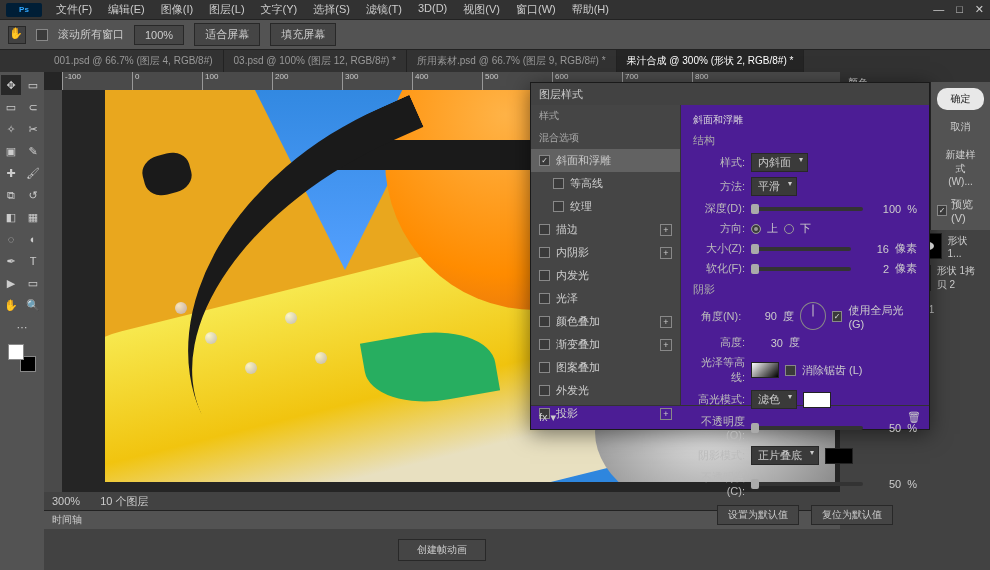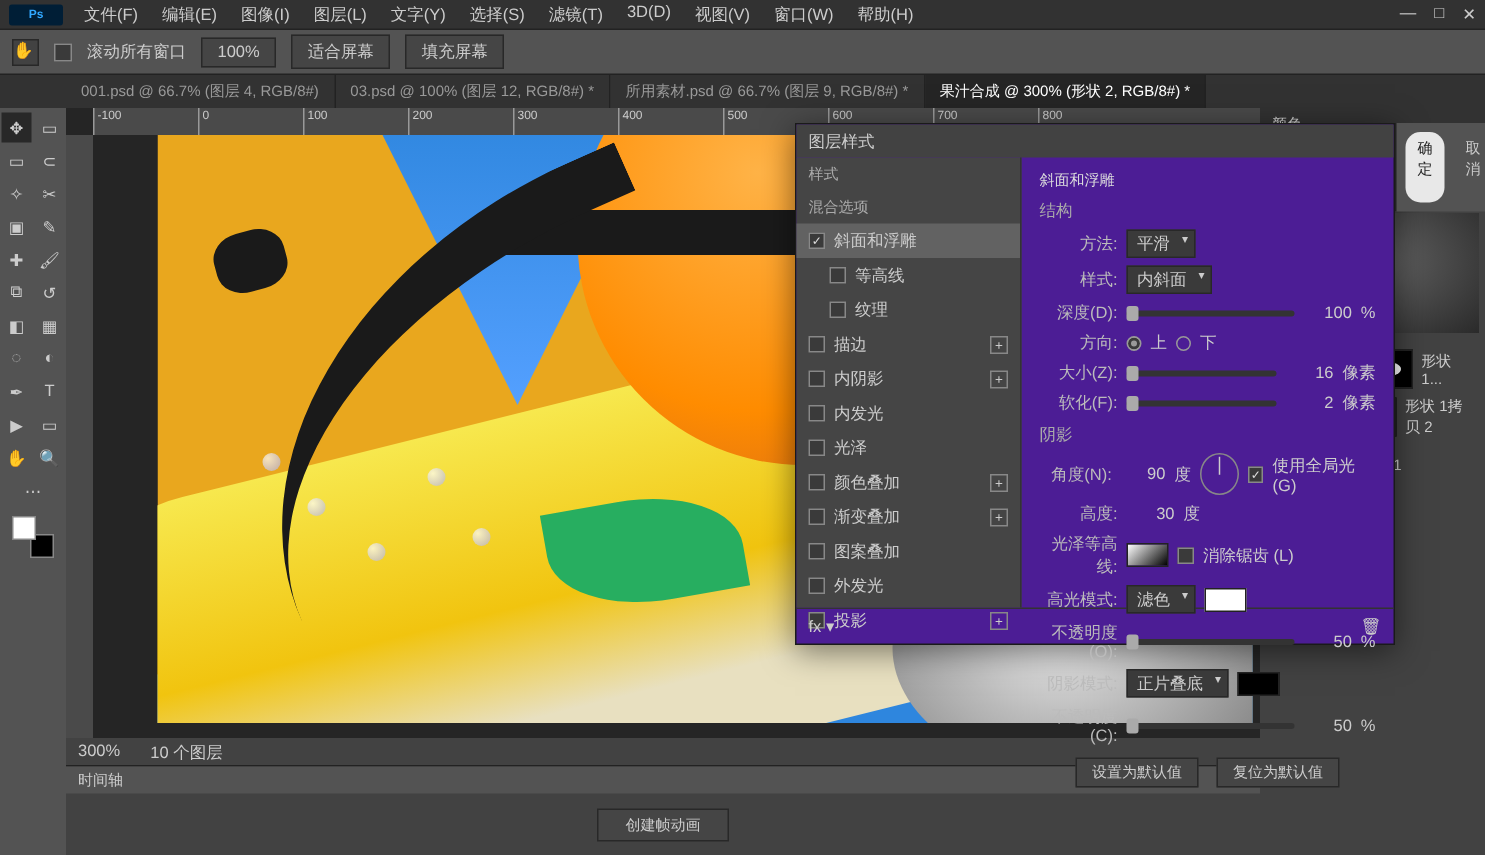--- a/index.html
+++ b/index.html
@@ -80,21 +80,21 @@
 .sval{width:32px;text-align:right}
 .dropdown{padding:1px 16px 1px 6px;background:#3a3a3a;border:1px solid #282828;position:relative}
 .dropdown::after{content:"▾";position:absolute;right:4px;font-size:8px}
 .radio{width:10px;height:10px;border-radius:50%;border:1px solid #999;display:inline-block}
 .radio.on{background:#999;box-shadow:inset 0 0 0 2px #3a3a3a}
 .angle{width:28px;height:28px;border:1px solid #888;border-radius:50%;position:relative}
 .angle::after{content:"";position:absolute;width:12px;height:1px;background:#ccc;top:50%;left:50%;transform-origin:left;transform:rotate(-90deg)}
 .colorchip{width:28px;height:16px;border:1px solid #222}
 .dialog-foot{height:24px;border-top:1px solid #333;display:flex;align-items:center;padding:0 8px;gap:6px}
 .dialog-foot-btn{padding:2px 10px;background:#454545;border:1px solid #282828;font-size:10px}
-.action-col{position:absolute;top:82px;right:0;width:60px;z-index:11;display:flex;flex-direction:row;gap:6px;padding:6px;background:#535353;border-left:1px solid #222}
+.action-col{position:absolute;top:82px;right:0;width:60px;z-index:11;display:flex;flex-direction:column;gap:6px;padding:6px;background:#535353;border-left:1px solid #222}
 .abtn{padding:4px 8px;background:#e8e8e8;color:#222;border-radius:10px;text-align:center;font-size:10px}
 .abtn.secondary{background:transparent;color:#ccc}
 .acheck{display:flex;align-items:center;gap:4px;font-size:10px}
 </style>
 </head>
 <body>
 
 <div class="titlebar">
   <div class="ps-logo">Ps</div>
   <div class="menubar">
@@ -322,26 +322,26 @@
             <span class="style-check"></span>
             <span>投影</span>
             <span class="style-plus">+</span>
           </div>
         </div>
     </div>
     <div class="style-settings">
       <h4>斜面和浮雕</h4>
       <div style="color:#aaa">结构</div>
       <div class="srow">
+          <label>样式:</label>
+          <div class="dropdown">内斜面</div>
+        </div>
+      <div class="srow">
           <label>方法:</label>
           <div class="dropdown">平滑</div>
-        </div>
-      <div class="srow">
-          <label>样式:</label>
-          <div class="dropdown">内斜面</div>
         </div>
       <div class="srow">
           <label>深度(D):</label>
           <div class="slider" style="--p:30%"></div>
           <span class="sval">100</span>
           <span>%</span>
         </div>
       <div class="srow">
           <label>方向:</label>
           <span class="radio on"></span>

